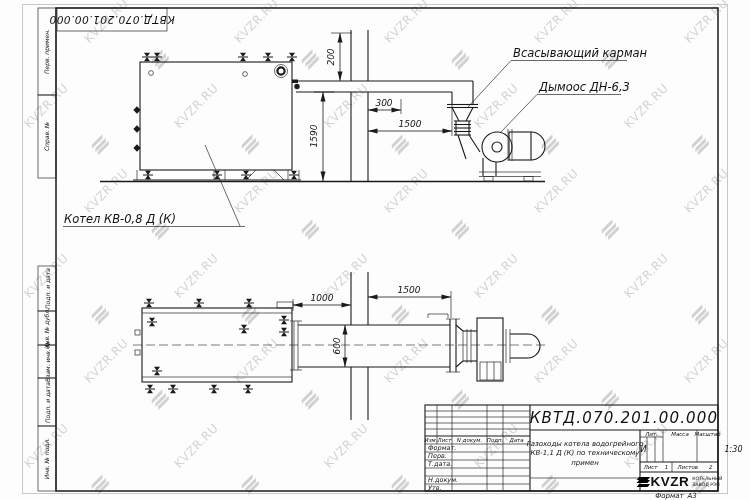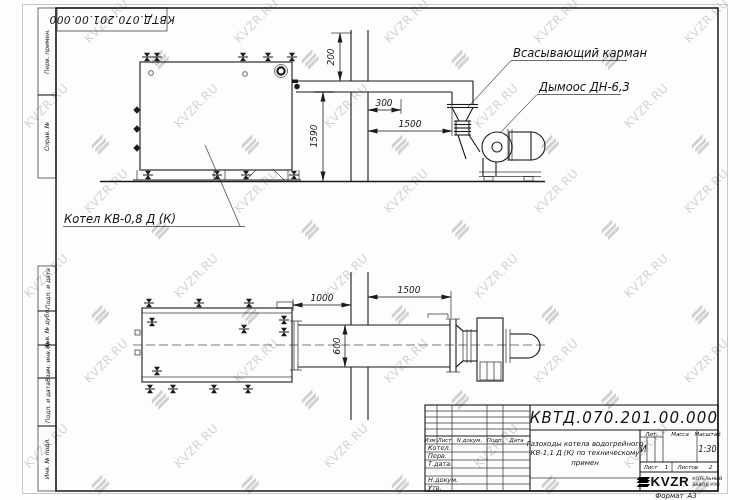--- a/index.html
+++ b/index.html
@@ -493,32 +493,32 @@
   <div class="tb-d">КВ-1,1 Д (К) по техническому</div>
   <div class="tb-d">примен</div>
 </div>
 
 <div class="ov tb-s" style="left:425px;top:436px;width:12px;height:8px">Изм.</div>
 <div class="ov tb-s" style="left:437px;top:436px;width:15px;height:8px">Лист</div>
 <div class="ov tb-s" style="left:452px;top:436px;width:35px;height:8px">N докум.</div>
 <div class="ov tb-s" style="left:487px;top:436px;width:16px;height:8px">Подп.</div>
 <div class="ov tb-s" style="left:503px;top:436px;width:27px;height:8px">Дата</div>
 
-<div class="ov tb-r" style="left:426px;top:444px;width:26px;height:8px">Котел.</div>
+<div class="ov tb-r" style="left:426px;top:444px;width:26px;height:8px">Формат.</div>
 <div class="ov tb-r" style="left:426px;top:452px;width:26px;height:8px">Перв.</div>
 <div class="ov tb-r" style="left:426px;top:460px;width:26px;height:8px">Т.дата.</div>
 <div class="ov tb-r" style="left:426px;top:468px;width:26px;height:8px"></div>
 <div class="ov tb-r" style="left:426px;top:476px;width:26px;height:8px">Н.докум.</div>
 <div class="ov tb-r" style="left:426px;top:484px;width:26px;height:7px">Утв.</div>
 
 <div class="ov tb-s" style="left:640px;top:430px;width:23px;height:7px">Лит.</div>
 <div class="ov tb-s" style="left:663px;top:430px;width:34px;height:7px">Масса</div>
 <div class="ov tb-s" style="left:697px;top:430px;width:21px;height:7px">Масштаб</div>
 <div class="ov tb-v" style="left:640px;top:437px;width:7px;height:25px">И</div>
-<div class="ov tb-v" style="left:697px;top:437px;width:21px;height:25px">1:30</div>
+<div class="ov tb-v" style="left:723px;top:437px;width:21px;height:25px">1:30</div>
 
 <div class="ov" style="left:640px;top:462px;width:32px;height:10px;justify-content:space-around">
   <span class="tb-s">Лист</span>
   <span class="tb-s">1</span>
 </div>
 <div class="ov" style="left:672px;top:462px;width:46px;height:10px;justify-content:space-around">
   <span class="tb-s">Листов</span>
   <span class="tb-s">2</span>
 </div>
 

